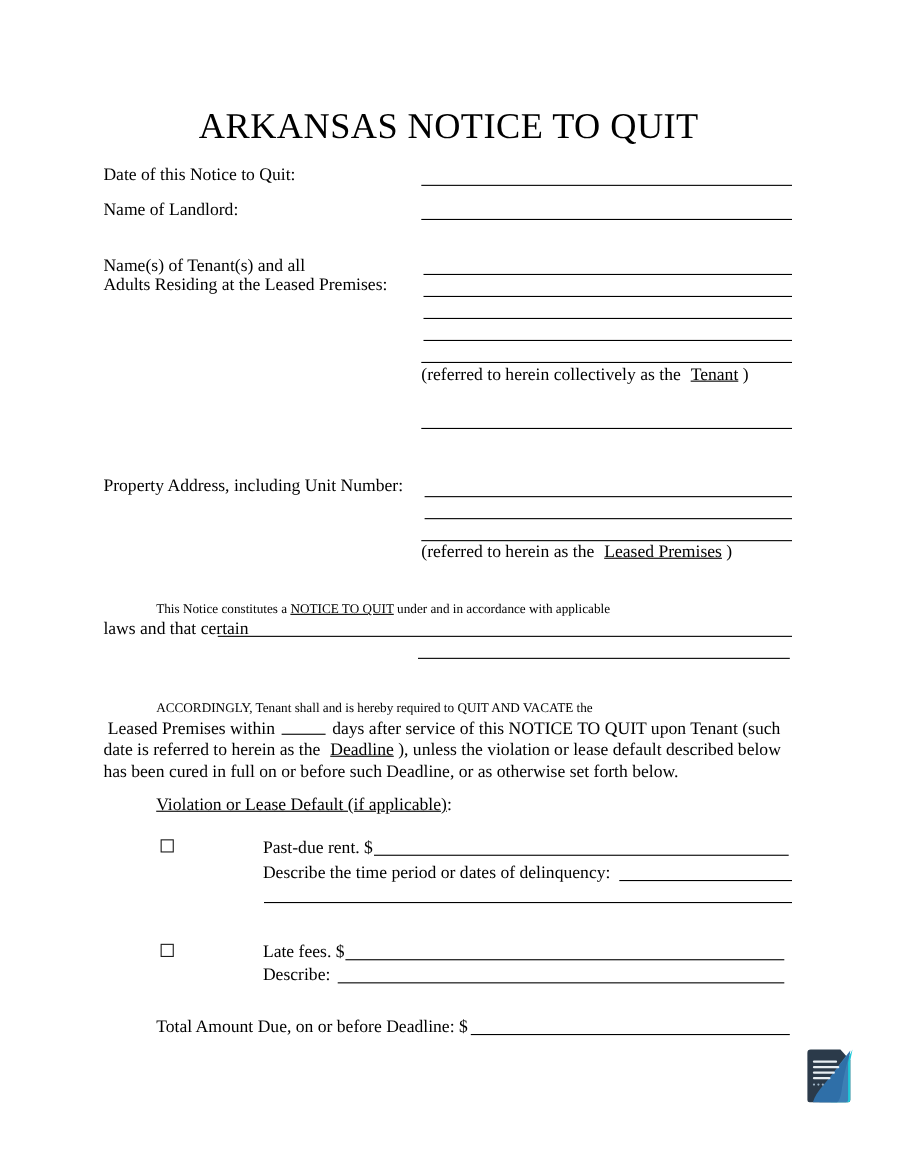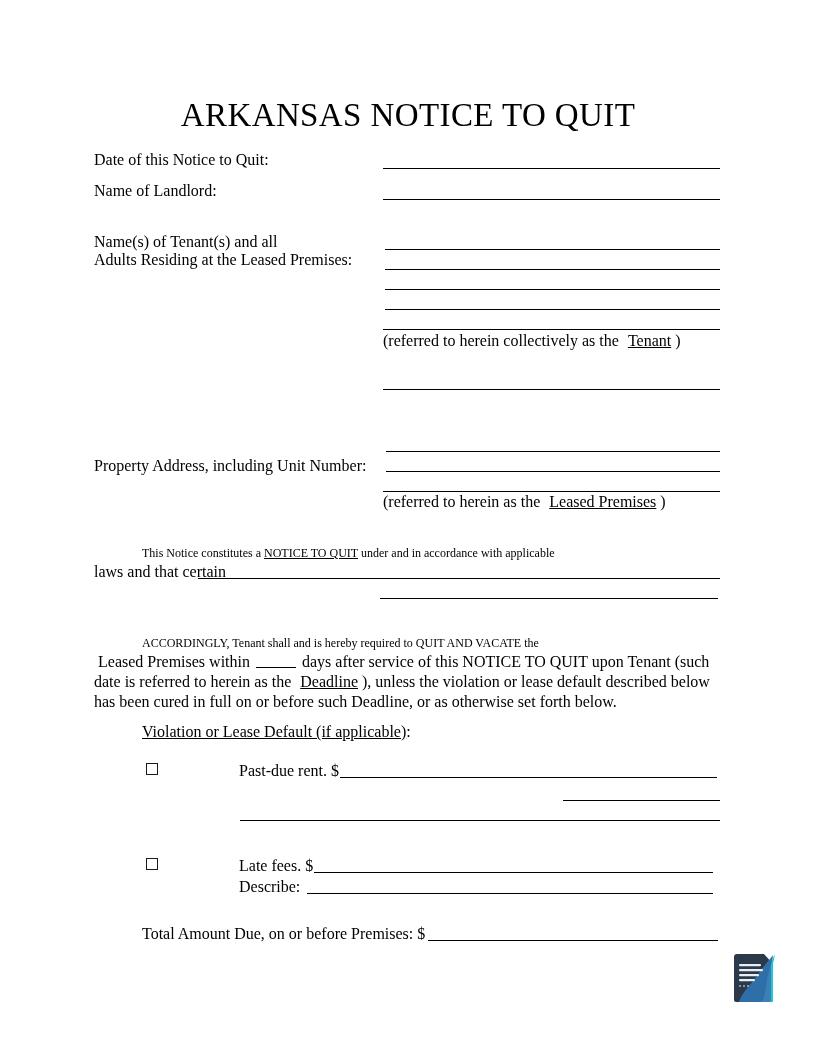--- a/index.html
+++ b/index.html
@@ -117,21 +117,21 @@
   <div class="rule" style="left:383px; top:329px; width:337px;"></div>
 
   <div class="lbl" style="left:383px; top:332px;">
     <span>(referred to herein collectively as the</span>
     <span class="u" style="margin-left:5px;">Tenant</span>
     <span>)</span>
   </div>
 
   <div class="rule" style="left:383px; top:389px; width:337px;"></div>
 
-  <div class="lbl" style="left:94px; top:457px;text-align:center;">Property Address, including Unit Number:</div>
+  <div class="lbl" style="left:94px; top:433px;text-align:center;">Property Address, including Unit Number:</div>
 
   <div class="rule" style="left:386px; top:451px; width:334px;"></div>
   <div class="rule" style="left:386px; top:471px; width:334px;"></div>
   <div class="rule" style="left:383px; top:491px; width:337px;"></div>
 
   <div class="lbl" style="left:383px; top:493px;">
     <span>(referred to herein as the</span>
     <span class="u" style="margin-left:5px;">Leased Premises</span>
     <span>)</span>
   </div>
@@ -166,32 +166,33 @@
 
   <div class="lbl" style="left:142px; top:723px;">
     <span class="bold u">Violation or Lease Default (if applicable)</span><span>:</span>
   </div>
 
   <div class="checkbox" style="left:146px; top:763px;"></div>
 
   <div class="lbl" style="left:239px; top:762px;">Past-due rent. $</div>
   <div class="rule" style="left:340px; top:777px; width:377px;"></div>
 
+  <div class="lbl" style="left:239px; top:785px;">Describe the time period or dates of delinquency:</div>
   <div class="rule" style="left:563px; top:800px; width:157px;"></div>
   <div class="rule" style="left:240px; top:820px; width:480px;"></div>
 
   <div class="checkbox" style="left:146px; top:858px;"></div>
 
   <div class="lbl" style="left:239px; top:857px;">Late fees. $</div>
   <div class="rule" style="left:314px; top:872px; width:399px;"></div>
 
   <div class="lbl" style="left:239px; top:878px;">Describe:</div>
   <div class="rule" style="left:307px; top:893px; width:406px;"></div>
 
-  <div class="lbl" style="left:142px; top:925px;">Total Amount Due, on or before Premises: $</div>
+  <div class="lbl" style="left:142px; top:925px;">Total Amount Due, on or before Deadline: $</div>
   <div class="rule" style="left:428px; top:940px; width:290px;"></div>
 
   <div class="logo">
     <svg width="48" height="52" viewBox="0 0 48 52" xmlns="http://www.w3.org/2000/svg">
 
       <path d="M3 8 L3 48 Q3 50 5 50 L40 50 Q42 50 42 48 L42 12 L33 2 L6 2 Q3 2 3 5 Z" fill="#2b3a4a"></path>
 
       <path d="M24 50 L40 50 Q42 50 42 48 L42 12 L44 2 L36 18 Q26 32 24 50 Z" fill="#1fc8d8"></path>
       <path d="M14 50 L38 50 Q40 50 40 48 L40 14 L42 3 Q30 18 22 30 Q15 40 14 50 Z" fill="#3d7fb5"></path>
       <path d="M8 50 L30 50 Q33 48 34 40 Q36 24 42 4 Q28 22 18 34 Q10 43 8 50 Z" fill="#2f6fa8"></path>

